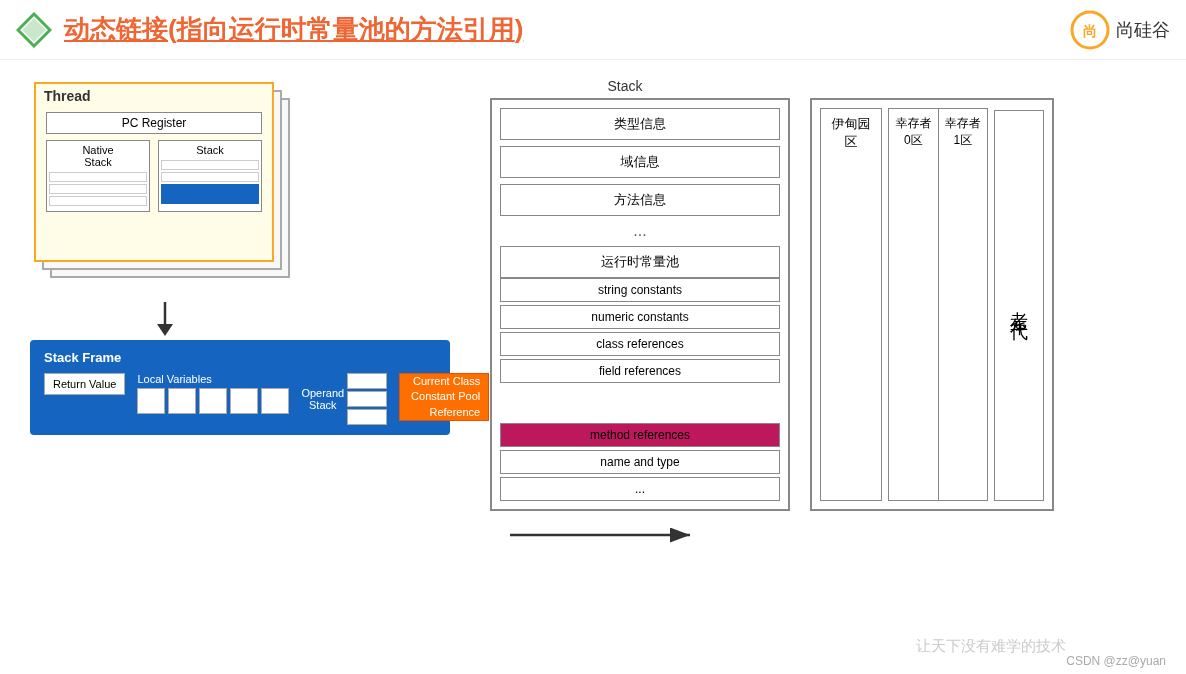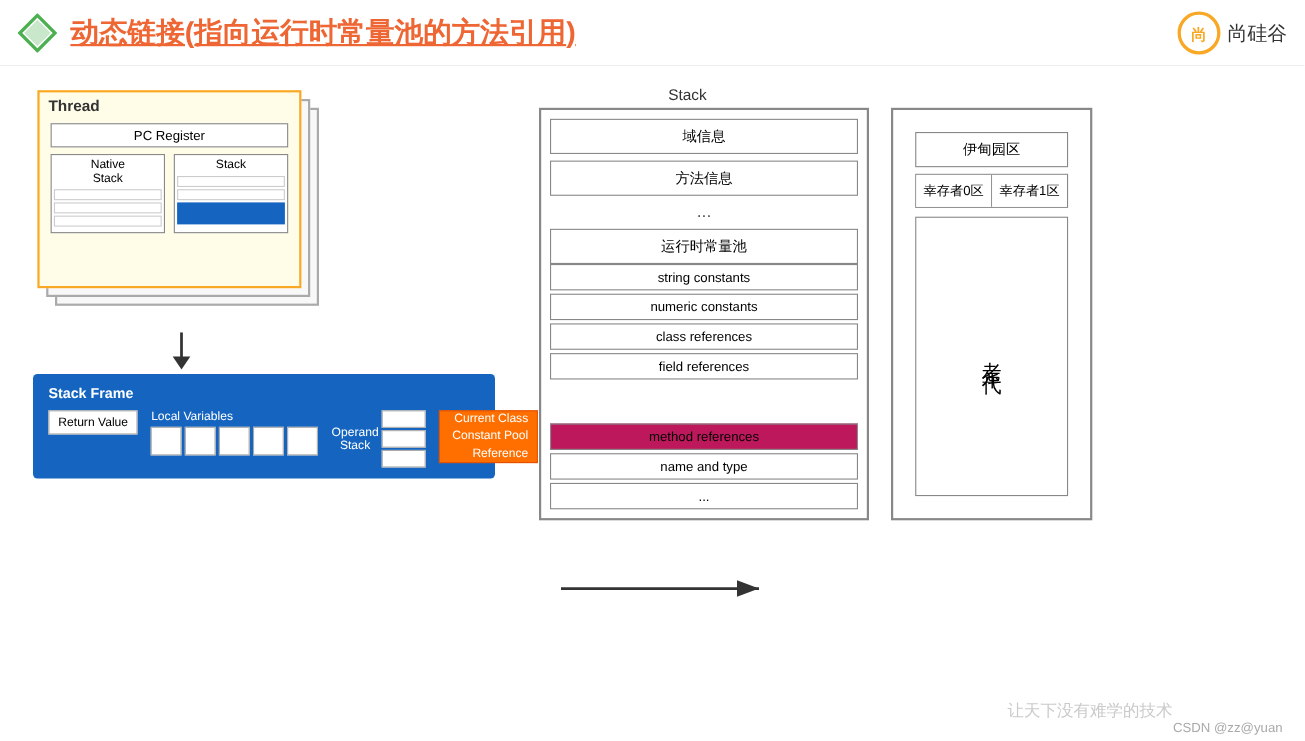--- a/index.html
+++ b/index.html
@@ -301,24 +301,24 @@
       border: 1px solid #888;
       background: #fff;
       text-align: center;
       font-size: 12px;
       padding: 4px;
     }
 
     
     .heap-box {
       border: 2px solid #888;
-      width: 183px;
-      padding: 20px;
-      display: flex;
-      flex-direction: column;
+      width: 244px;
+      padding: 8px;
+      display: flex;
+      flex-direction: row;
       gap: 6px;
     }
     .heap-top-row {
       border: 1.5px solid #888;
       text-align: center;
       padding: 6px 10px;
       font-size: 13px;
       background: #fff;
     }
     .heap-mid-row {
@@ -458,20 +458,21 @@
     </div>
   </div>
 
   <div class="right-side">
     <div class="right-labels">
       <div class="area-label heap-label">Stack</div>
     </div>
     <div class="right-boxes">
 
       <div class="method-area-box">
+        <div class="ma-row">类型信息</div>
         <div class="ma-row">域信息</div>
         <div class="ma-row">方法信息</div>
         <div class="ma-dots">...</div>
         <div>
           <div class="ma-section-label">运行时常量池</div>
           <div class="ma-sub-rows">
             <div class="ma-sub-row">string constants</div>
             <div class="ma-sub-row">numeric constants</div>
             <div class="ma-sub-row">class references</div>
             <div class="ma-sub-row">field references</div>

